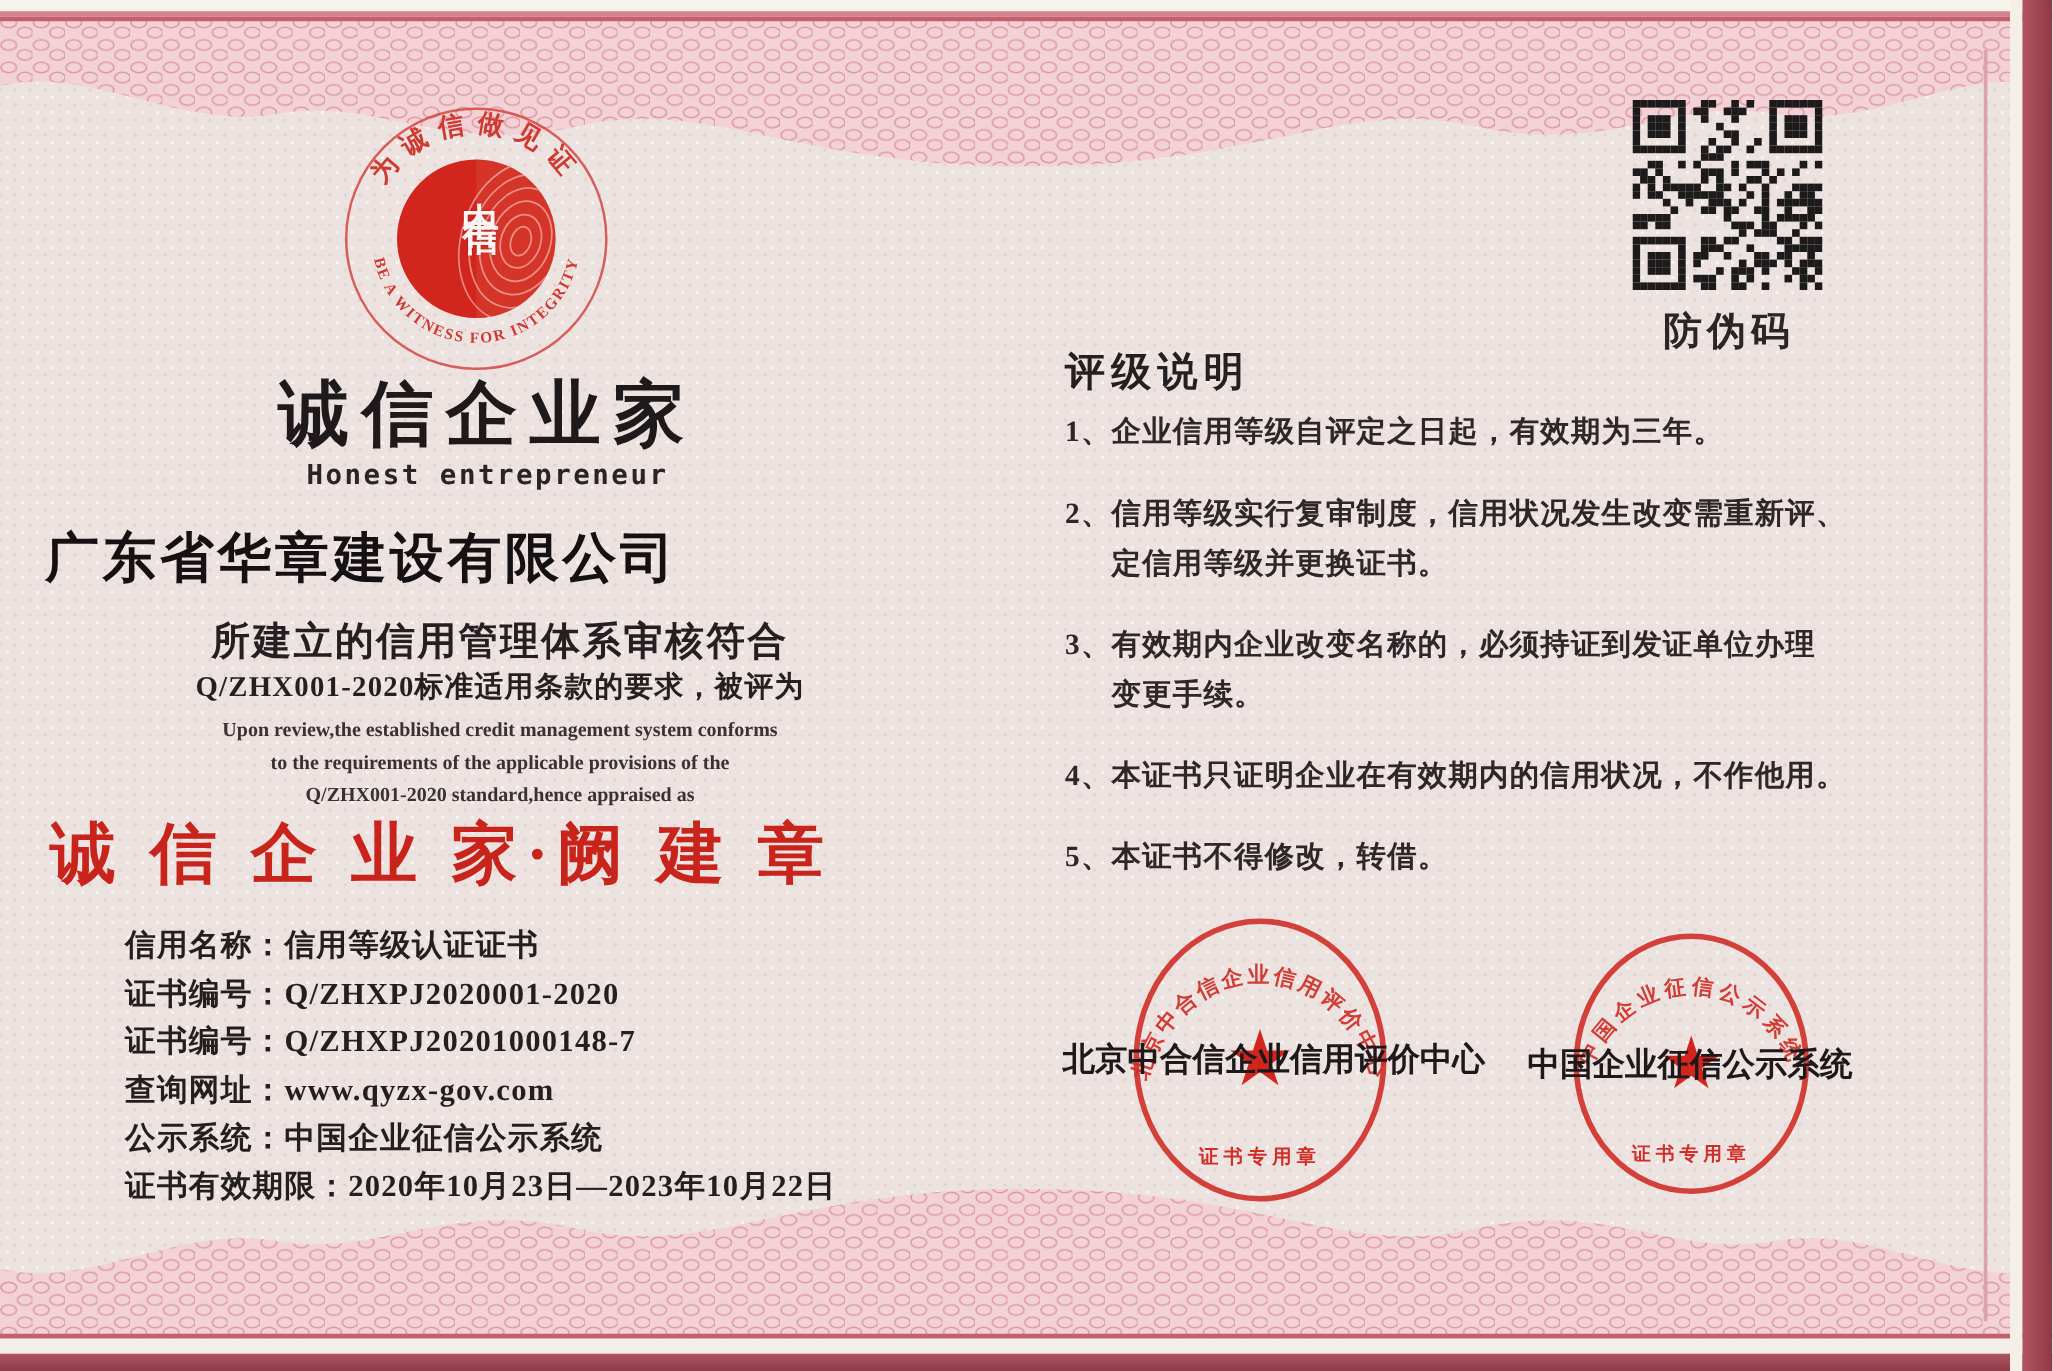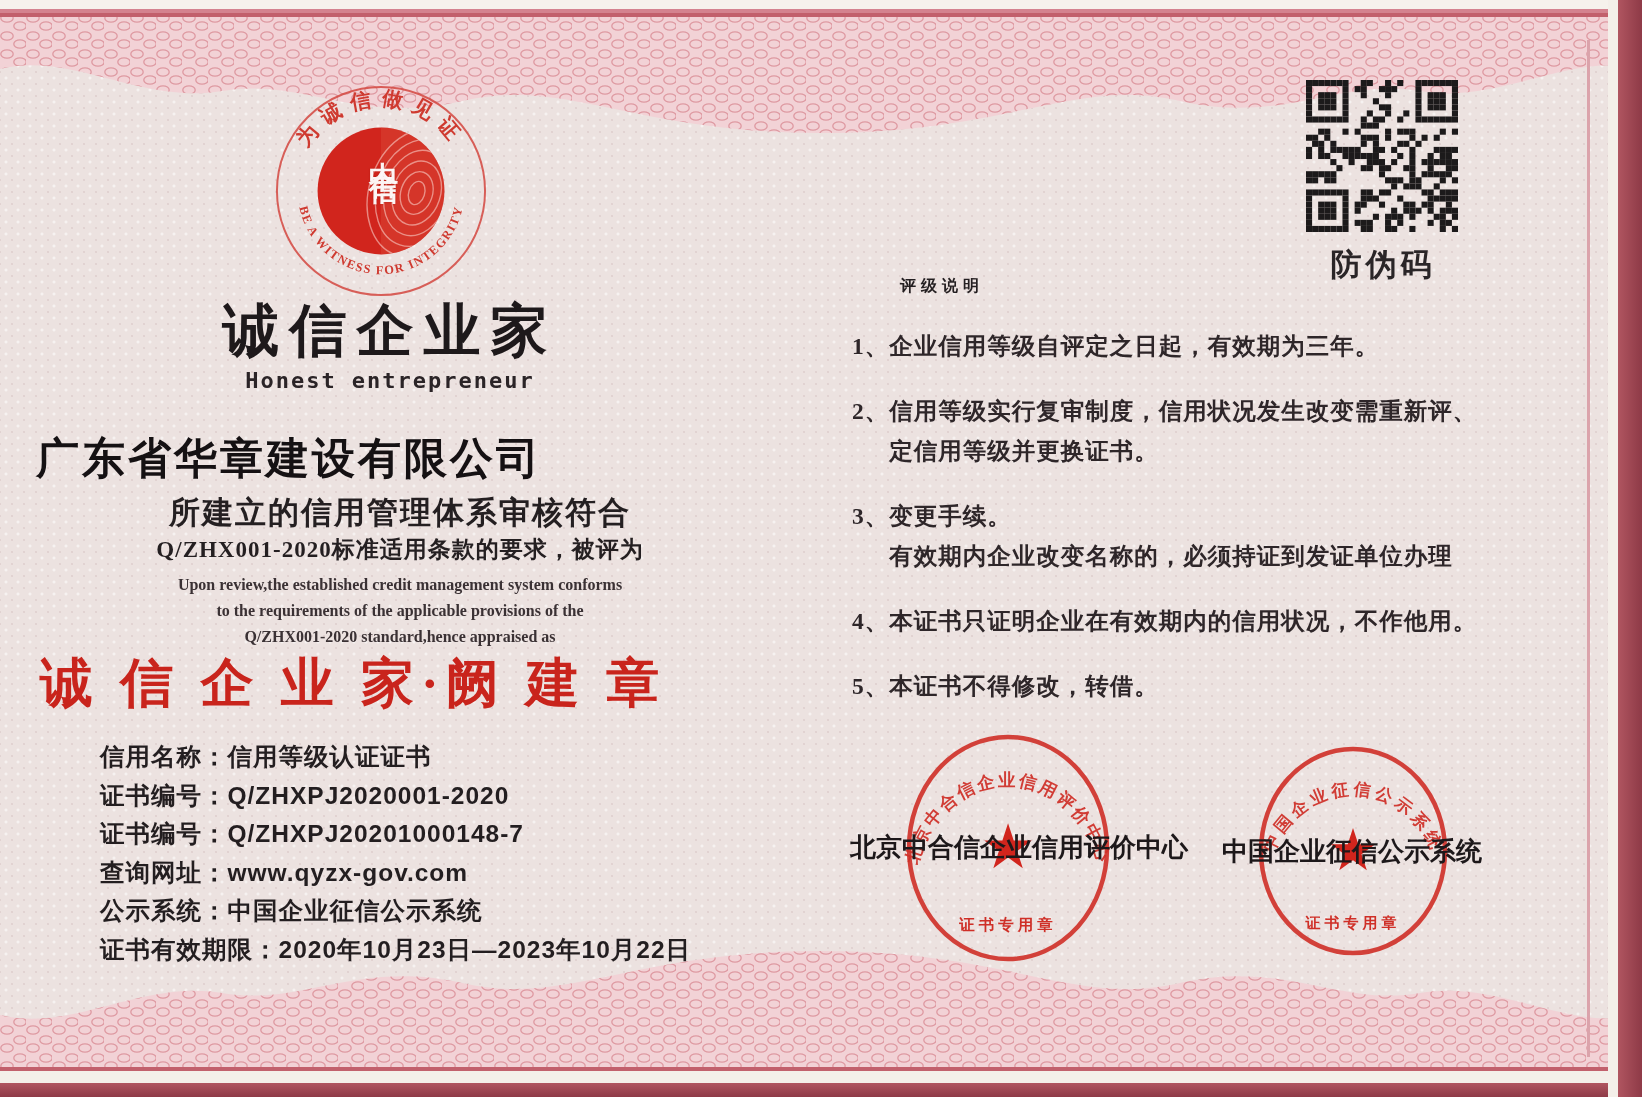--- a/index.html
+++ b/index.html
@@ -29,41 +29,41 @@
   
   .logo-seal{position:absolute;left:272px;top:82px;width:218px;height:218px;}
   .logo-name{position:absolute;left:364px;top:138px;writing-mode:vertical-rl;
         color:#ffffff;font-size:29px;font-weight:bold;letter-spacing:7px;opacity:.95;
         text-shadow:0 0 2px rgba(160,20,10,.6);}
   .title-cn{position:absolute;left:170px;top:293px;width:440px;text-align:center;
         font-size:57px;font-weight:bold;color:#1e191b;letter-spacing:10px;white-space:nowrap;}
   .title-en{position:absolute;left:170px;top:368px;width:440px;text-align:center;
         font-family:"DejaVu Sans Mono","Liberation Mono",monospace;
         font-size:22px;font-weight:bold;color:#2b2427;letter-spacing:2px;}
-  .company{position:absolute;left:36px;top:430px;font-size:43px;font-weight:bold;
+  .company{position:absolute;left:36px;top:418px;font-size:43px;font-weight:bold;
         color:#151113;letter-spacing:3px;white-space:nowrap;}
   .stmt1{position:absolute;left:60px;top:492px;width:680px;text-align:center;
         font-size:31px;font-weight:bold;color:#241f21;letter-spacing:2px;}
   .stmt2{position:absolute;left:60px;top:534px;width:680px;text-align:center;
         font-size:23px;font-weight:bold;color:#241f21;letter-spacing:1px;white-space:nowrap;}
   .stmt-en{position:absolute;left:60px;top:572px;width:680px;text-align:center;
         font-size:16px;line-height:26px;font-weight:bold;color:#3a3134;}
   .award{position:absolute;left:40px;top:648px;width:720px;text-align:left;
         font-size:53px;font-weight:bold;color:#c9241c;letter-spacing:7px;white-space:nowrap;}
   .details{position:absolute;left:100px;top:738px;}
   .detail-row{display:flex;font-size:24.5px;font-weight:bold;color:#231e20;
         line-height:38.5px;letter-spacing:1px;white-space:nowrap;}
-  .d-value{font-family:Liberation Sans, sans-serif;}
+  .d-value{font-family:Liberation Serif, serif;}
 
   
   .qr-block{position:absolute;left:1306px;top:80px;width:154px;}
   .qr-box{width:152px;height:152px;}
   .qr-caption{margin-top:12px;text-align:center;font-size:31px;font-weight:bold;
         color:#2a2527;letter-spacing:4px;}
-  .notes-heading{position:absolute;left:900px;top:276px;font-size:16px;font-weight:bold;
+  .notes-heading{position:absolute;left:852px;top:276px;font-size:32px;font-weight:bold;
         color:#241f21;letter-spacing:5px;font-family:Liberation Mono, monospace;}
   .notes{position:absolute;left:852px;top:326px;width:712px;}
   .note{display:flex;font-size:23.5px;font-weight:bold;color:#2e2629;
         line-height:40px;margin-bottom:25px;letter-spacing:1px;}
   .note-num{flex:0 0 auto;}
   .note-lines span{display:block;}
 
   .stamp{position:absolute;}
   .stamp-left{left:898px;top:730px;width:220px;height:234px;}
   .stamp-right{left:1250px;top:742px;width:206px;height:218px;}
@@ -491,22 +491,22 @@
     <div class="note">
       <span class="note-num">2、</span>
       <span class="note-lines">
         <span>信用等级实行复审制度，信用状况发生改变需重新评、</span>
         <span>定信用等级并更换证书。</span>
       </span>
     </div>
     <div class="note">
       <span class="note-num">3、</span>
       <span class="note-lines">
+        <span>有效期内企业改变名称的，必须持证到发证单位办理</span>
         <span>变更手续。</span>
-        <span>有效期内企业改变名称的，必须持证到发证单位办理</span>
       </span>
     </div>
     <div class="note">
       <span class="note-num">4、</span>
       <span class="note-lines">
           <span>本证书只证明企业在有效期内的信用状况，不作他用。</span>
         </span>
     </div>
     <div class="note">
       <span class="note-num">5、</span>

